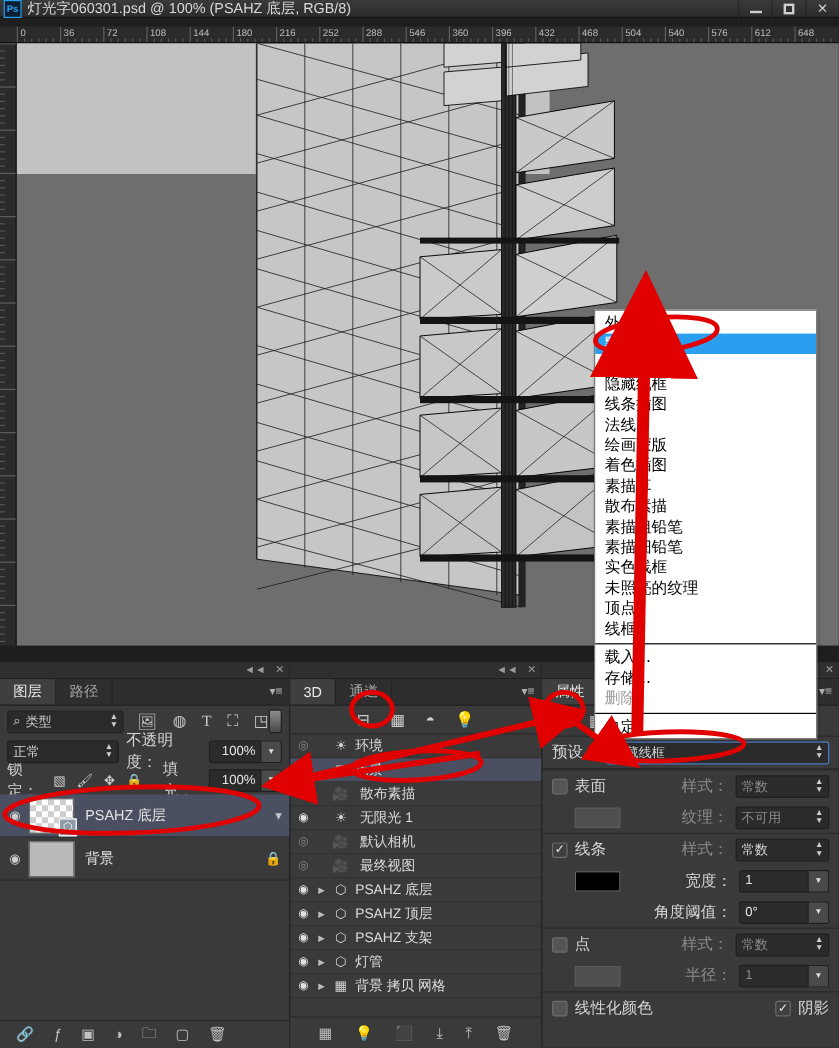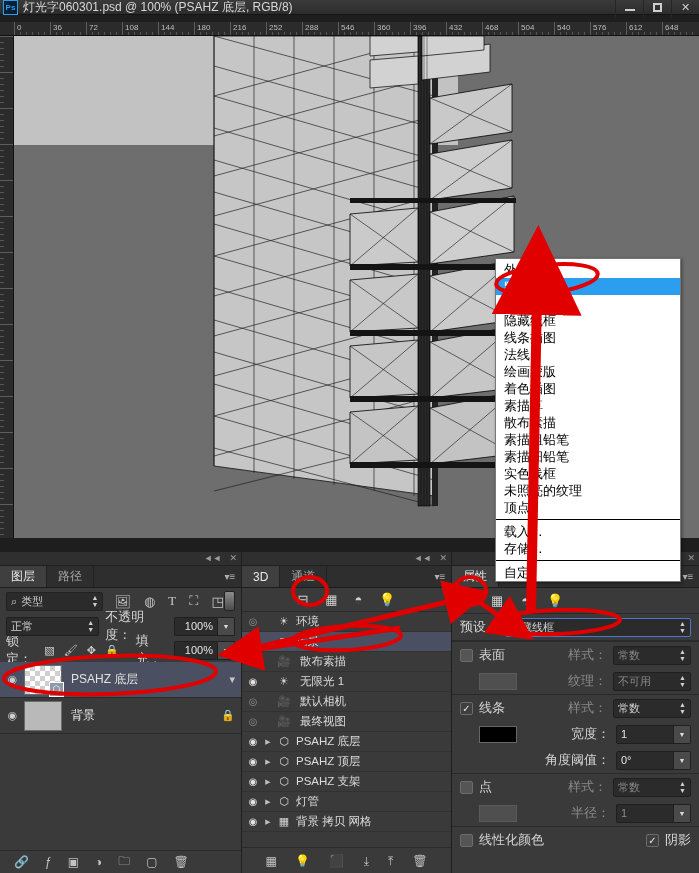--- a/index.html
+++ b/index.html
@@ -515,23 +515,25 @@
     <div class="pm-item">法线</div>
     <div class="pm-item">绘画蒙版</div>
     <div class="pm-item">着色插图</div>
     <div class="pm-item">素描草</div>
     <div class="pm-item">散布素描</div>
     <div class="pm-item">素描粗铅笔</div>
     <div class="pm-item">素描细铅笔</div>
     <div class="pm-item">实色线框</div>
     <div class="pm-item">未照亮的纹理</div>
     <div class="pm-item">顶点</div>
+    <div class="pm-item">线框</div>
     <div class="pm-sep"></div>
     <div class="pm-item">载入...</div>
     <div class="pm-item">存储...</div>
+    <div class="pm-item dim">删除</div>
     <div class="pm-sep"></div>
     <div class="pm-item">自定</div>
   </div>
 
 <div id="layers-panel" class="panel">
   <div class="panel-head">
     <div class="hdr-icons">
       <span>◄◄</span>
       <span>✕</span>
     </div>

